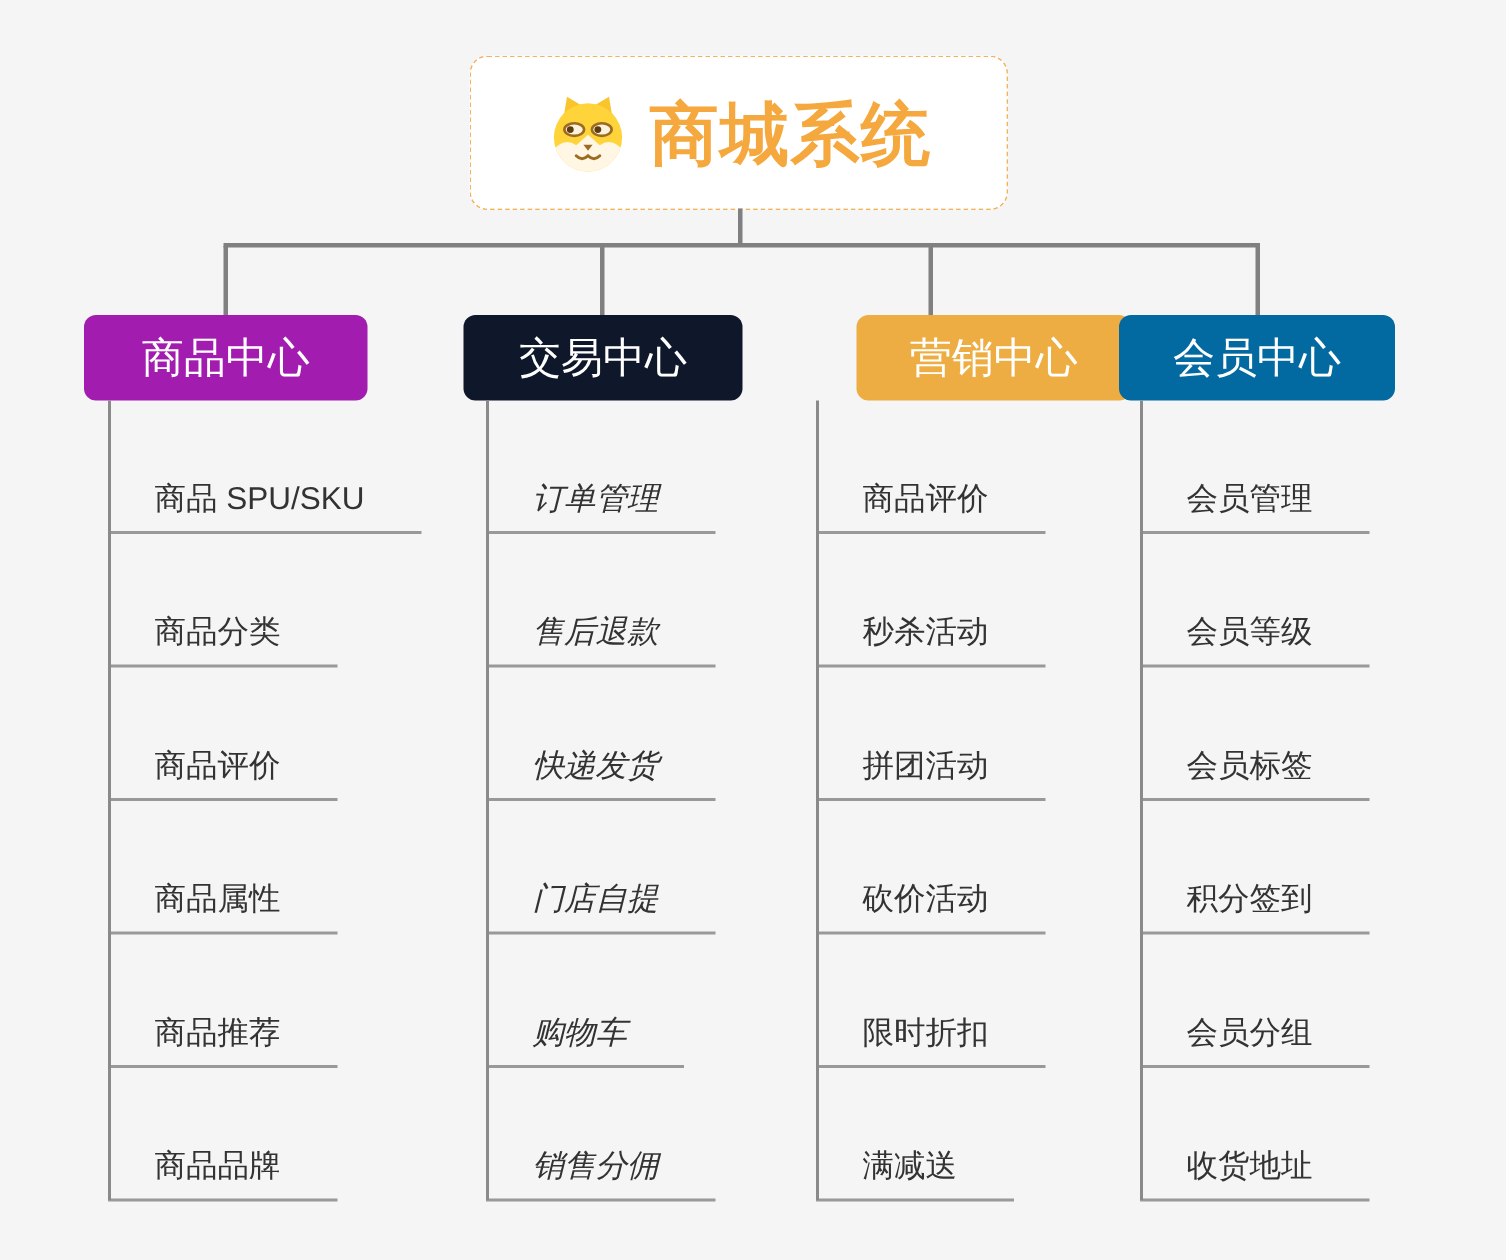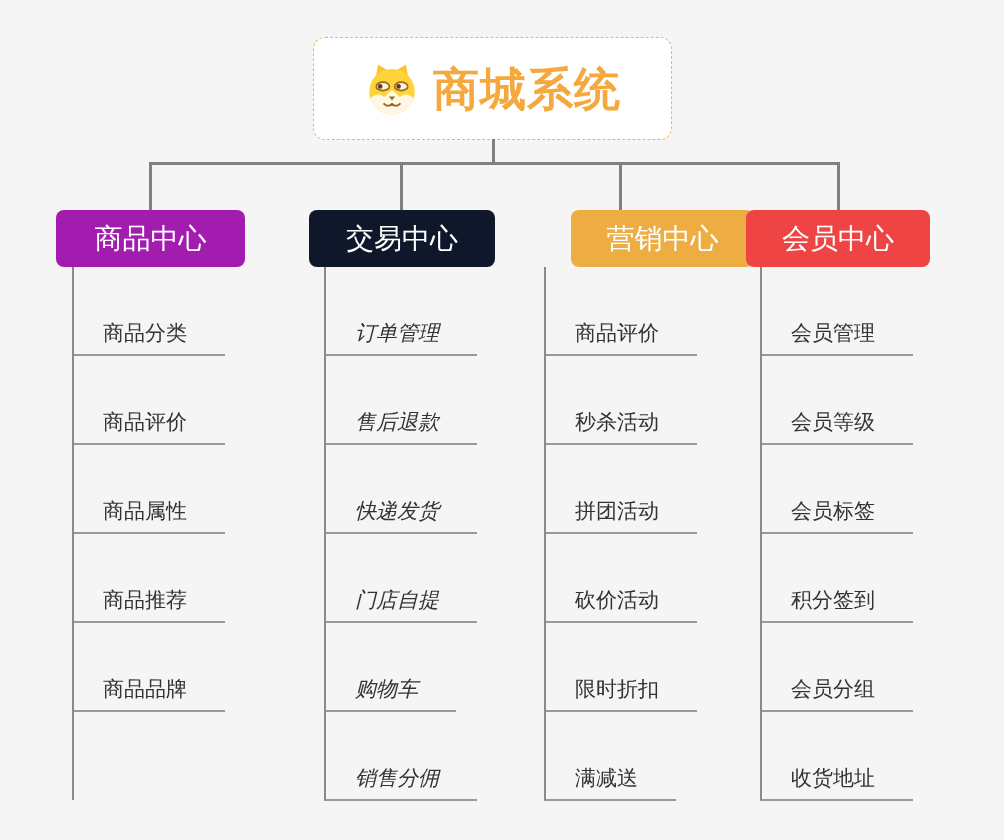--- a/index.html
+++ b/index.html
@@ -84,20 +84,23 @@
   <div class="connector h-bar"></div>
 
   <div id="branches">
       <div class="connector drop" style="left: 149px;"></div>
       <div class="branch-box" style="left: 56px; width: 189px; background: #a21caf;">
         <span>商品中心</span>
       </div>
       <div class="col" style="left: 72px;">
         <div class="col-line"></div>
         <div class="item">
+          <span class="item-inner">商品 SPU/SKU</span>
+        </div>
+        <div class="item">
           <span class="item-inner">商品分类</span>
         </div>
         <div class="item">
           <span class="item-inner">商品评价</span>
         </div>
         <div class="item">
           <span class="item-inner">商品属性</span>
         </div>
         <div class="item">
           <span class="item-inner">商品推荐</span>
@@ -150,21 +153,21 @@
           <span class="item-inner">砍价活动</span>
         </div>
         <div class="item">
           <span class="item-inner">限时折扣</span>
         </div>
         <div class="item">
           <span class="item-inner">满减送</span>
         </div>
       </div>
       <div class="connector drop" style="left: 837px;"></div>
-      <div class="branch-box" style="left: 746px; width: 184px; background: #ef4444;">
+      <div class="branch-box" style="left: 746px; width: 184px; background: #0369a1;">
         <span>会员中心</span>
       </div>
       <div class="col" style="left: 760px;">
         <div class="col-line"></div>
         <div class="item">
           <span class="item-inner">会员管理</span>
         </div>
         <div class="item">
           <span class="item-inner">会员等级</span>
         </div>

